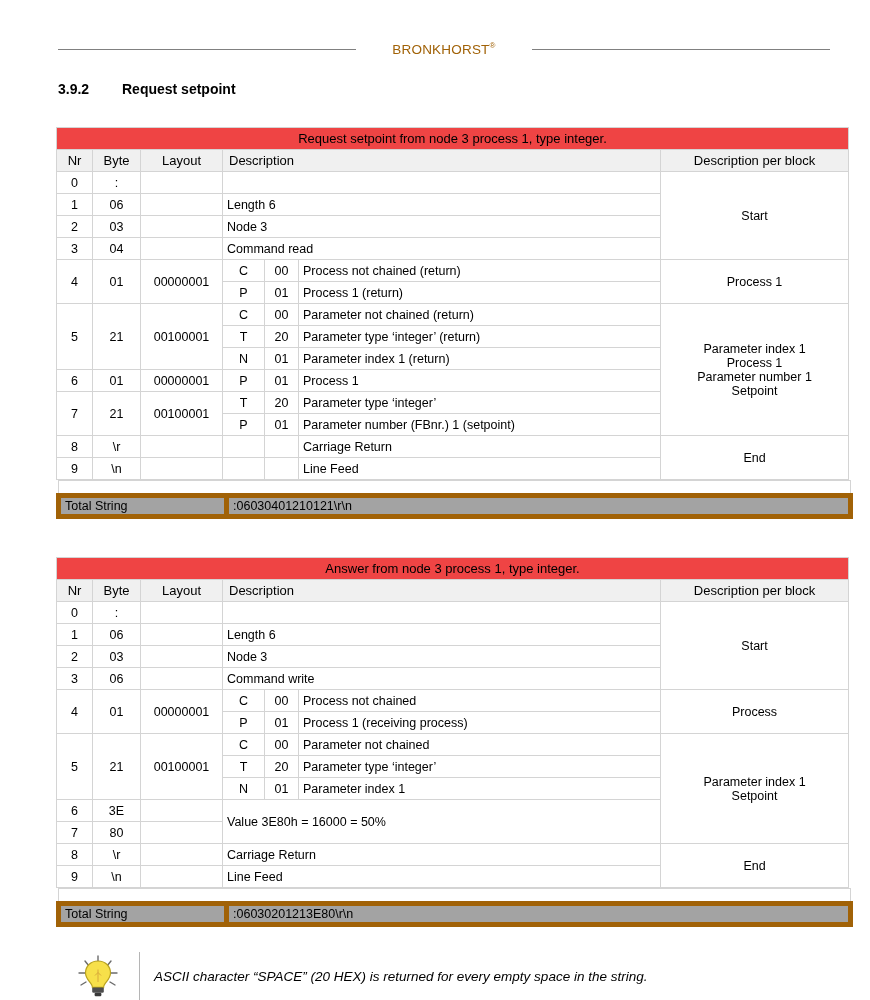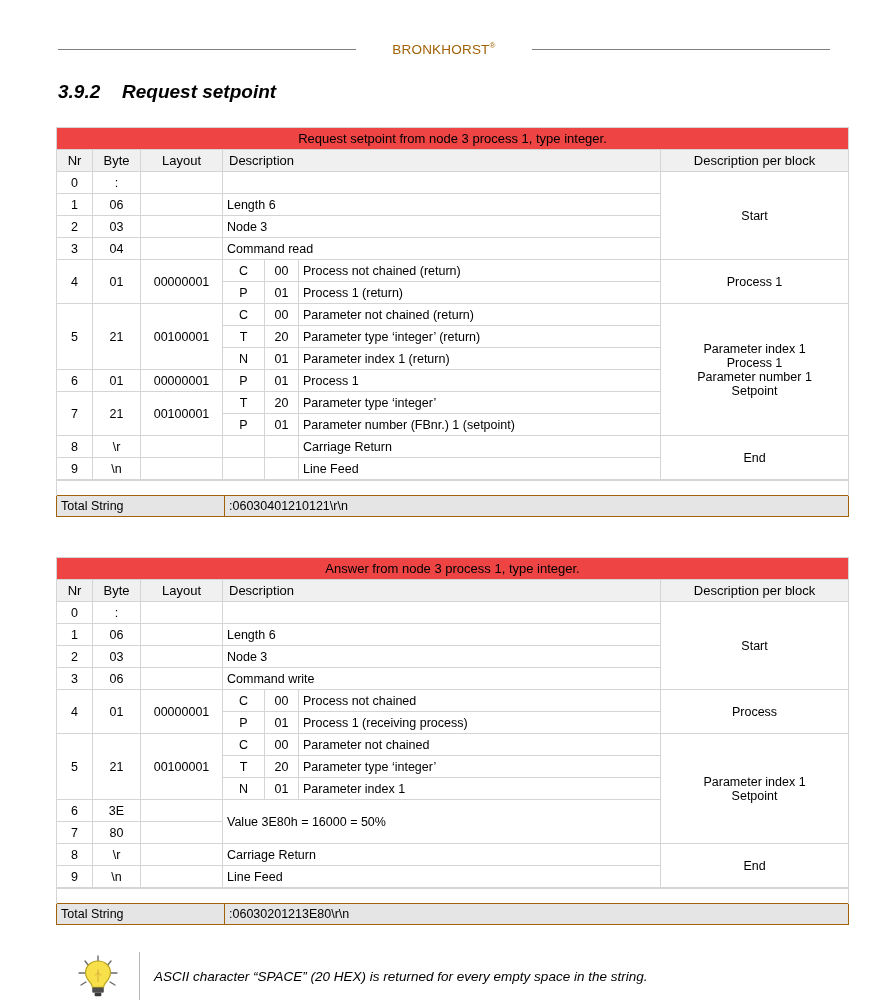--- a/index.html
+++ b/index.html
@@ -43,23 +43,22 @@
   .brand sup {
     font-size: 8px;
     vertical-align: super;
   }
 
   
   .section-heading {
     position: absolute;
     top: 81px;
     left: 58px;
-    font-size: 19px;
+    font-size: 14px;
     font-weight: bold;
-    font-style: italic;
     color: #000;
     white-space: nowrap;
   }
   .section-heading .num { display: inline-block; width: 64px; }
 
   
   .tbl-wrap { position: absolute; left: 56px; width: 792px; }
   #table-request { top: 127px; }
   #table-answer  { top: 557px; }
 
@@ -106,22 +105,22 @@
   td.block { text-align: center; }
 
   
   .totalstring {
     border-collapse: collapse;
     table-layout: fixed;
     width: 792px;
     font-size: 12.5px;
   }
   .totalstring td {
-    border: 1px solid #a16207;
-    background: #e5e5e5;
+    border: 5px solid #a16207;
+    background: #a3a3a3;
     height: 21px;
     padding: 0 4px;
     box-sizing: border-box;
   }
   .totalstring td.gapline {
     background: #ffffff;
     height: 15px;
     border-left: 1px solid #d4d4d4;
     border-right: 1px solid #d4d4d4;
     border-top: 1px solid #d4d4d4;

